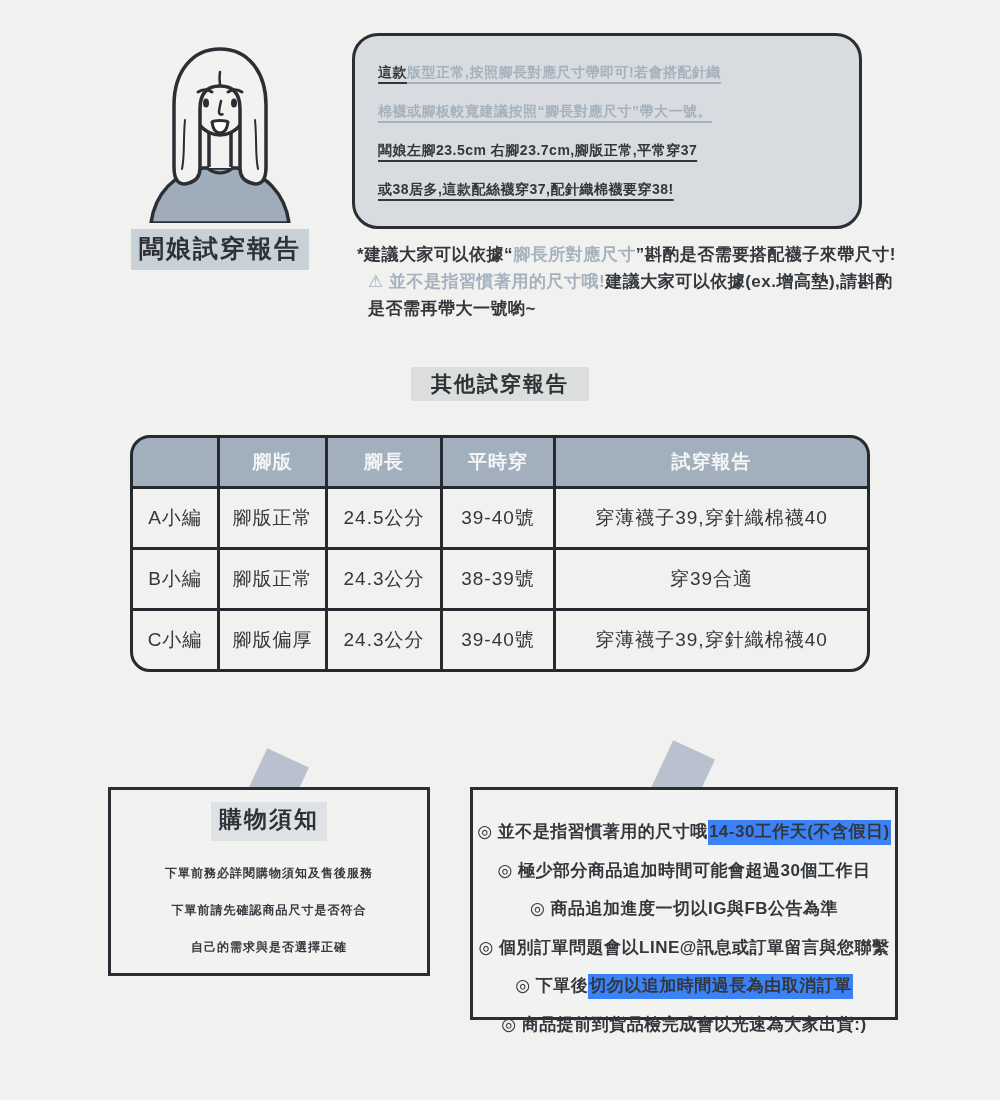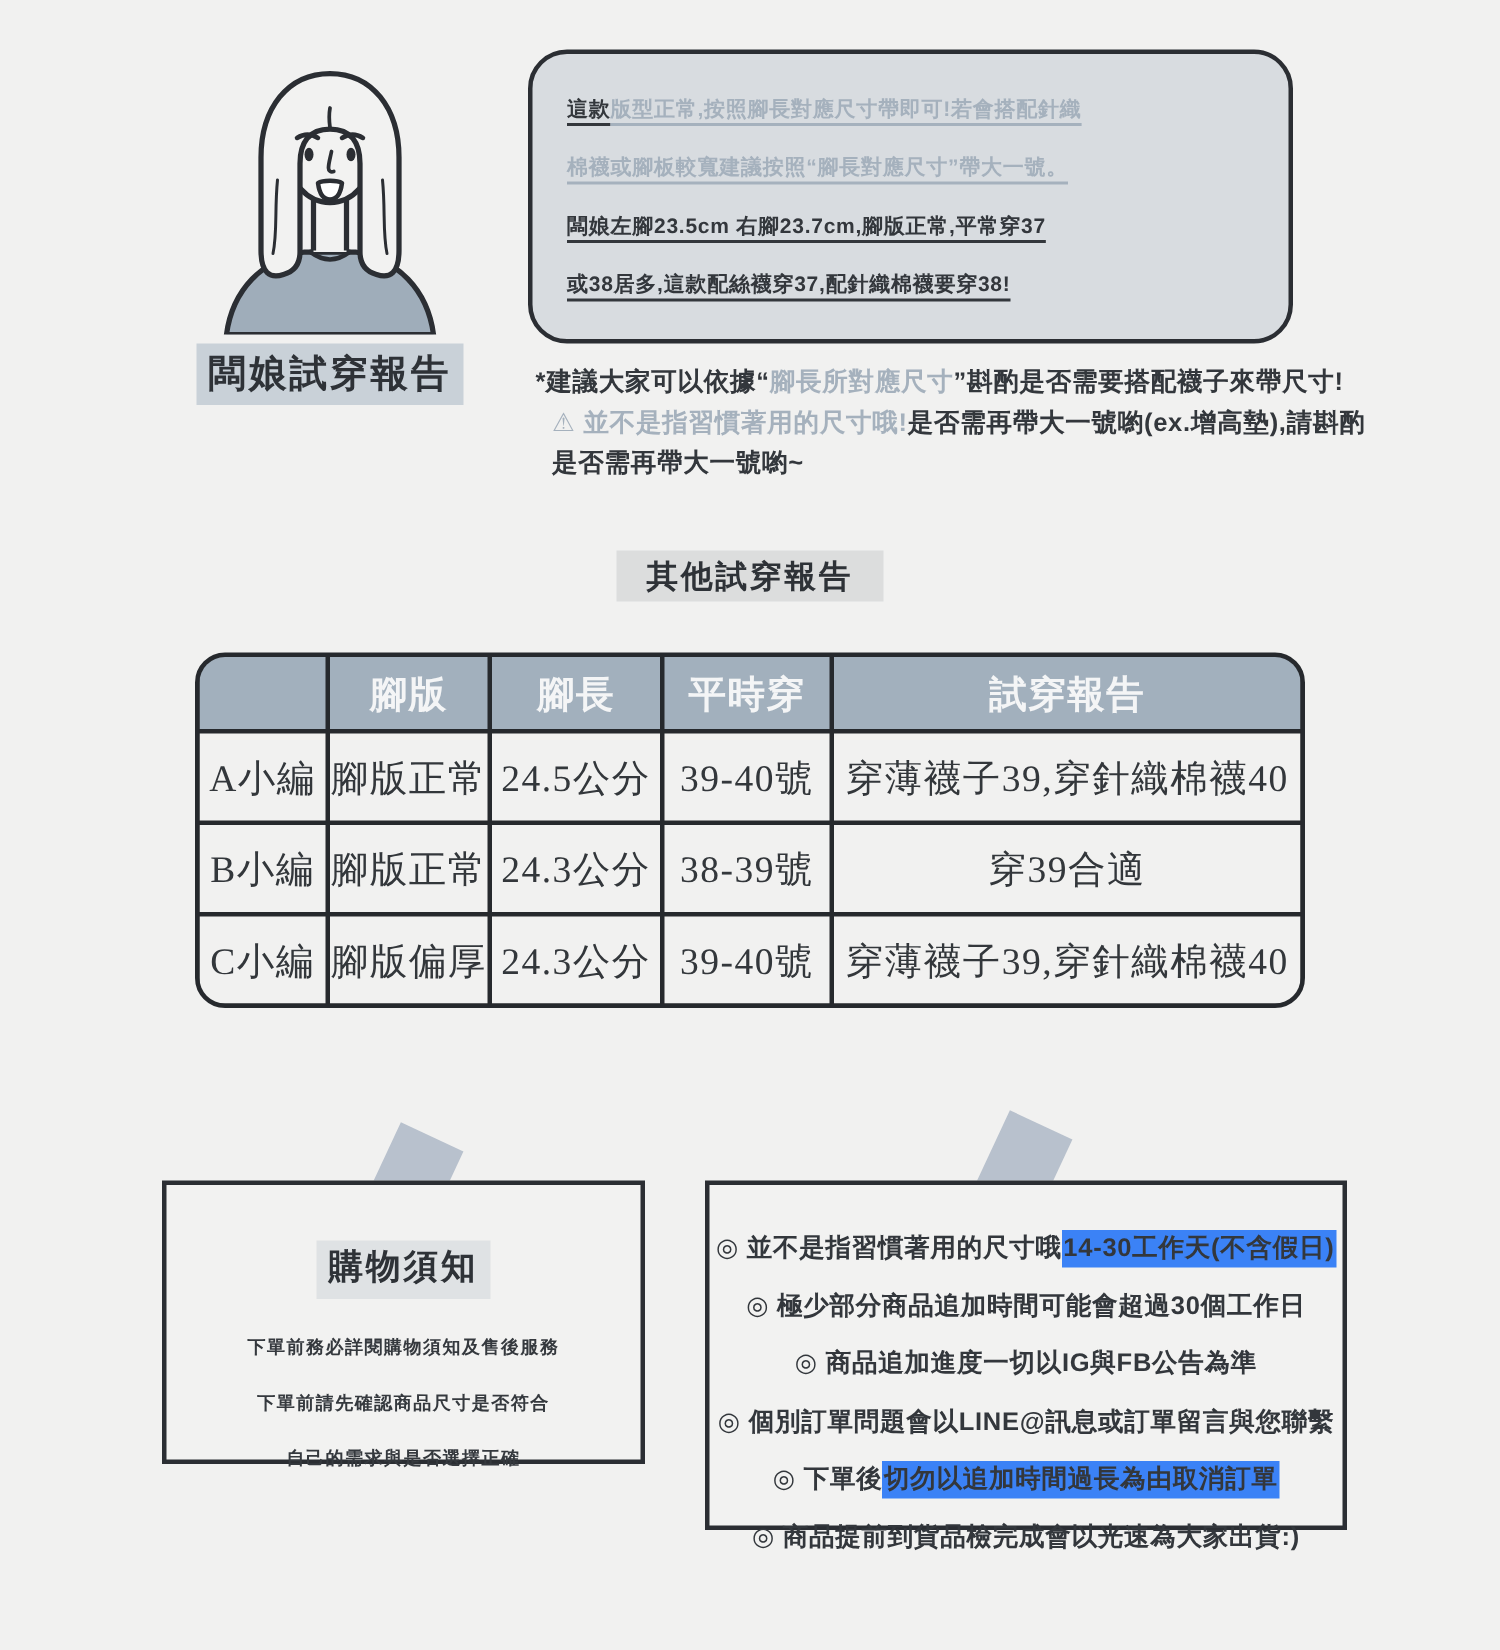--- a/index.html
+++ b/index.html
@@ -58,34 +58,33 @@
     left:130px; top:435px; width:740px; height:237px;
     border:3px solid #26292d; border-radius:20px; overflow:hidden;
     background:#26292d;
     display:grid;
     grid-template-columns:84px 105px 112px 110px 1fr;
     grid-template-rows:48px 1fr 1fr 1fr;
     gap:3px;
   }
   .fit-table .cell {
     display:flex; align-items:center; justify-content:center;
-    background:#f1f1f0; font-size:25px; color:#33373b;
+    background:#f1f1f0; font-size:19px; color:#33373b;
     letter-spacing:1px;
-    font-family:Liberation Serif, serif;
   }
   .fit-table .head {
     background:#a2b0bd; color:#f4f5f6; font-weight:bold;
   }
 
   
   .box {
     border:3px solid #2b2e33; background:#f2f2f1;
   }
   .box-left { left:108px; top:787px; width:322px; height:189px; text-align:center; }
-  .box-left .title { margin-top:37px; }
+  .box-left .title { margin-top:12px; }
   .box-left .title span {
     display:inline-block; background:#dfe2e4; color:#2e3237;
     font-size:23px; font-weight:bold; letter-spacing:2px; padding:2px 8px 6px 8px;
   }
   .box-left .body { margin-top:14px; }
   .box-left .body div {
     font-size:12px; font-weight:bold; line-height:37px; letter-spacing:1px;
     white-space:nowrap;
   }
 
@@ -138,21 +137,21 @@
 
 <div class="abs bubble">
   <div class="line"><span class="u dark">這款</span><span class="u light">版型正常,按照腳長對應尺寸帶即可!若會搭配針織</span></div>
   <div class="line"><span class="u light">棉襪或腳板較寬建議按照“腳長對應尺寸”帶大一號。</span></div>
   <div class="line"><span class="u dark">闆娘左腳23.5cm 右腳23.7cm,腳版正常,平常穿37</span></div>
   <div class="line"><span class="u dark">或38居多,這款配絲襪穿37,配針織棉襪要穿38!</span></div>
 </div>
 
 <div class="abs notes">
   <div class="nline"><span class="dark">*建議大家可以依據“</span><span class="light">腳長所對應尺寸</span><span class="dark">”斟酌是否需要搭配襪子來帶尺寸!</span></div>
-  <div class="nline indent"><span class="light">⚠ 並不是指習慣著用的尺寸哦!</span><span class="dark">是否需再帶大一號喲(ex.增高墊),請斟酌</span></div>
+  <div class="nline indent"><span class="light">⚠ 並不是指習慣著用的尺寸哦!</span><span class="dark">建議大家可以依據(ex.增高墊),請斟酌</span></div>
   <div class="nline indent"><span class="dark">是否需再帶大一號喲~</span></div>
 </div>
 
 <div class="abs other-heading">
   <span>其他試穿報告</span>
 </div>
 
 <div class="abs fit-table">
   <div class="cell head"></div>
   <div class="cell head">腳版</div>

